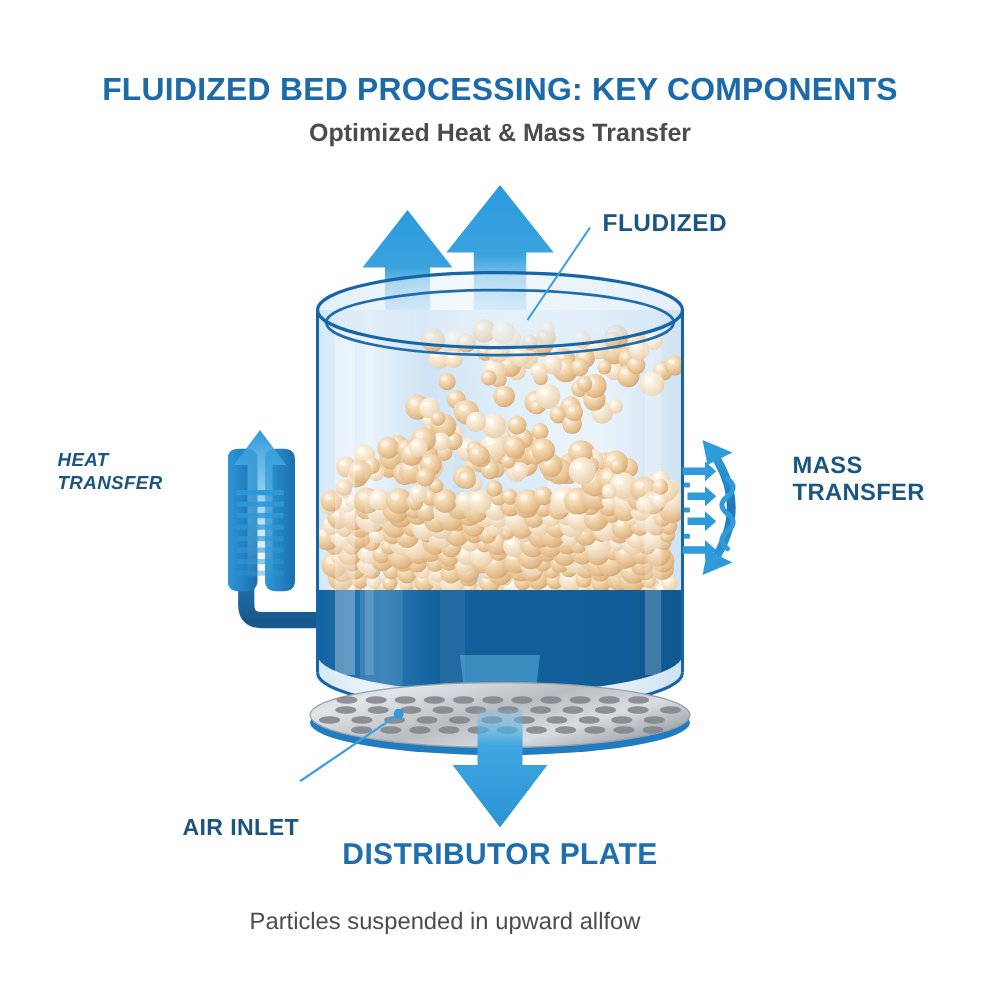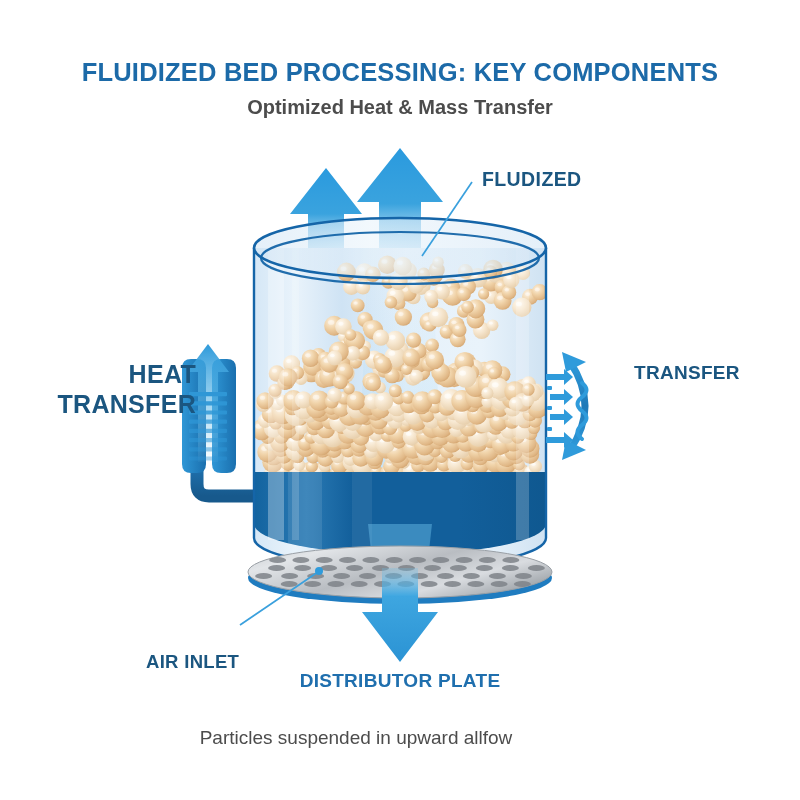--- a/index.html
+++ b/index.html
@@ -24,24 +24,24 @@
   }
   .caption{
     left:0;top:727px;width:712px;text-align:center;
     font-size:19px;font-weight:400;color:#4c4c4c;
   }
 
   .lbl{
     font-weight:bold;color:#1b5680;line-height:1.18;
   }
   .lbl-exhaust{left:482px;top:168px;font-size:19.5px;letter-spacing:.4px;}
-  .lbl-heat{left:46px;top:360px;width:150px;text-align:right;font-size:25px;letter-spacing:.3px;}
+  .lbl-heat{left:46px;top:360px;width:150px;text-align:left;font-size:15px;letter-spacing:.3px;font-style:italic;}
   .lbl-mass{left:634px;top:362px;width:150px;text-align:left;font-size:19px;letter-spacing:.3px;}
   .lbl-air{left:146px;top:612px;font-size:18.5px;letter-spacing:.3px;margin-top:39px;}
-  .lbl-dist{left:0;top:670px;width:800px;text-align:center;font-size:19px;letter-spacing:.3px;color:#1f6fae;}
+  .lbl-dist{left:0;top:670px;width:800px;text-align:center;font-size:24px;letter-spacing:.3px;color:#1f6fae;}
   .lbl-bed{
     left:249px;top:480px;width:300px;text-align:center;
     font-size:27px;font-weight:bold;color:#ffffff;letter-spacing:.6px;
   }
 </style>
 </head>
 <body>
 
 <div id="stage">
 
@@ -2376,20 +2376,21 @@
   <div class="txt subtitle">Optimized Heat &amp; Mass Transfer</div>
 
   <div class="txt lbl lbl-exhaust">FLUDIZED</div>
 
   <div class="txt lbl lbl-heat">
     <div>HEAT</div>
     <div>TRANSFER</div>
   </div>
 
   <div class="txt lbl lbl-mass">
+    <div>MASS</div>
     <div>TRANSFER</div>
   </div>
 
   <div class="txt lbl lbl-air">AIR INLET</div>
 
   <div class="txt lbl lbl-dist">DISTRIBUTOR PLATE</div>
 
 
   <div class="txt caption">Particles suspended in upward allfow</div>
 </div>

